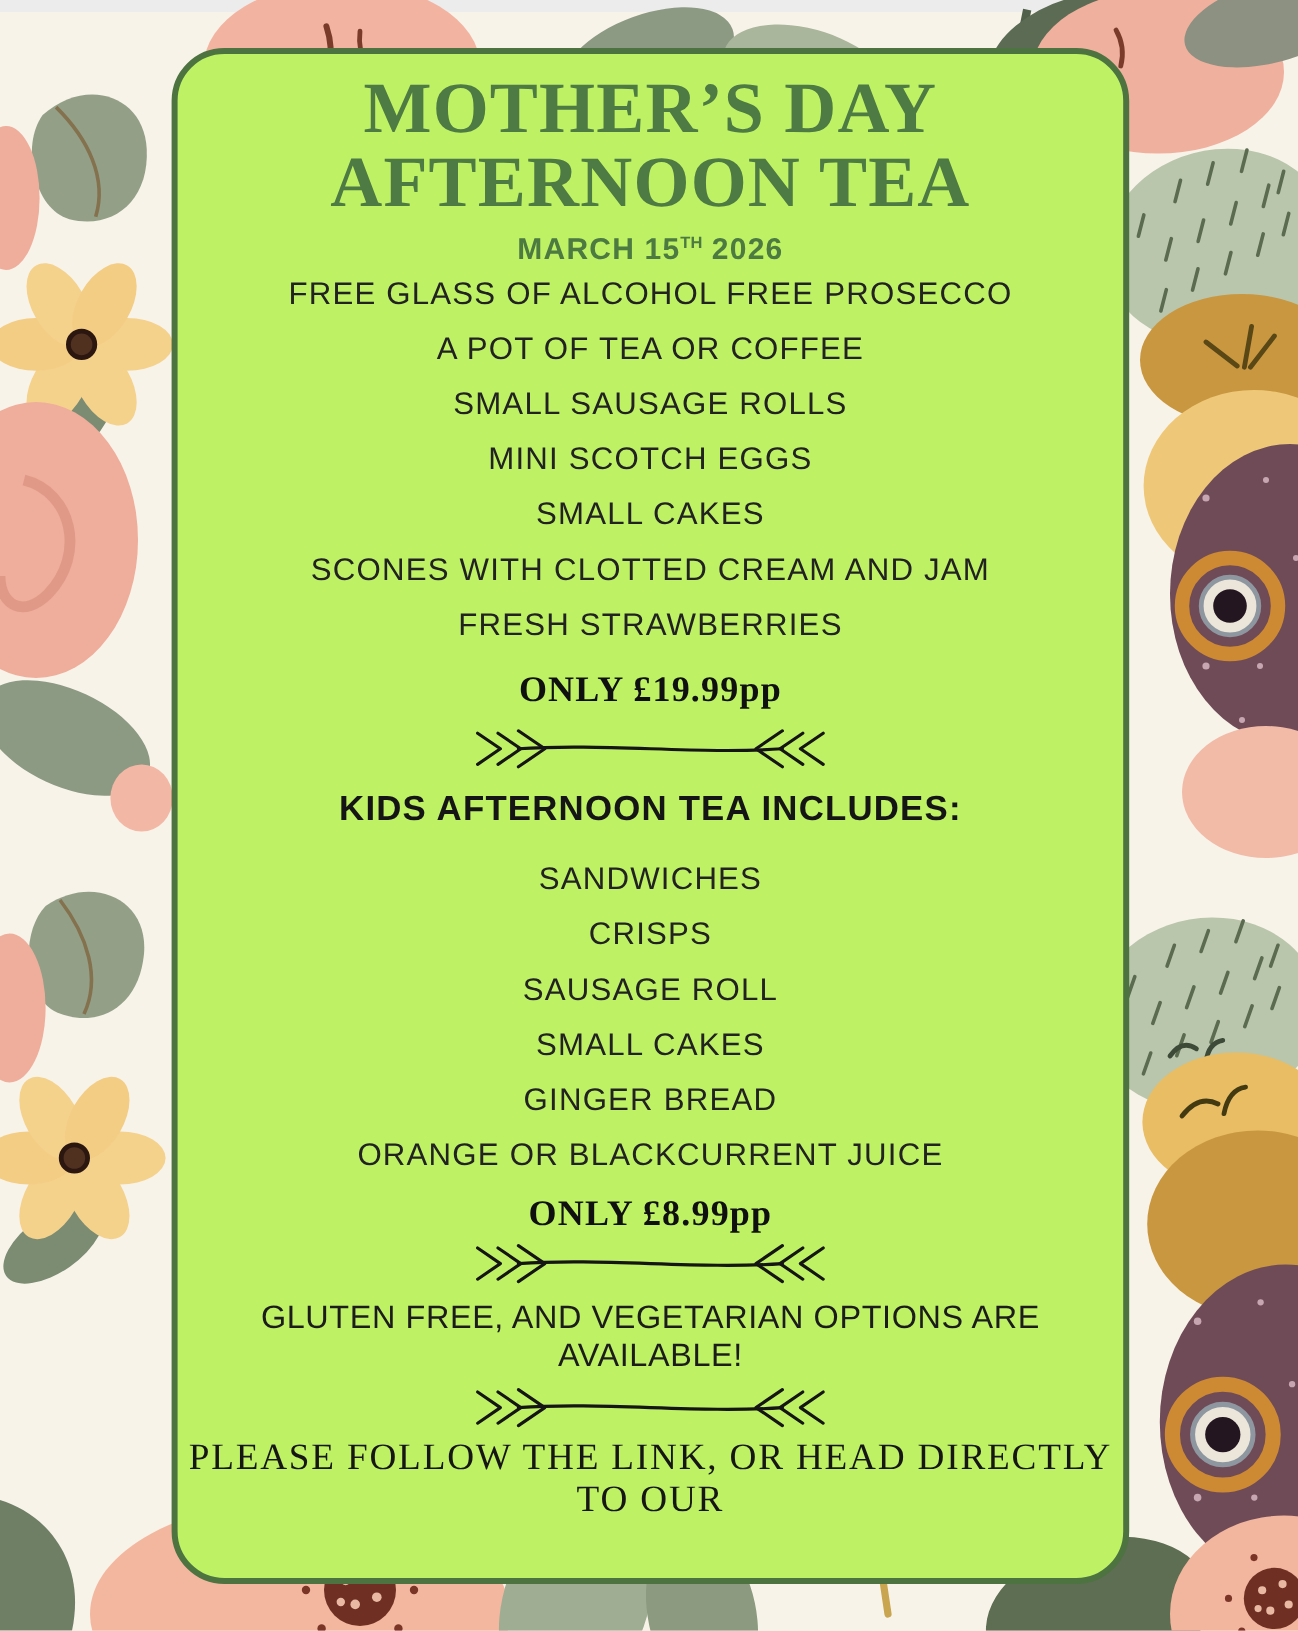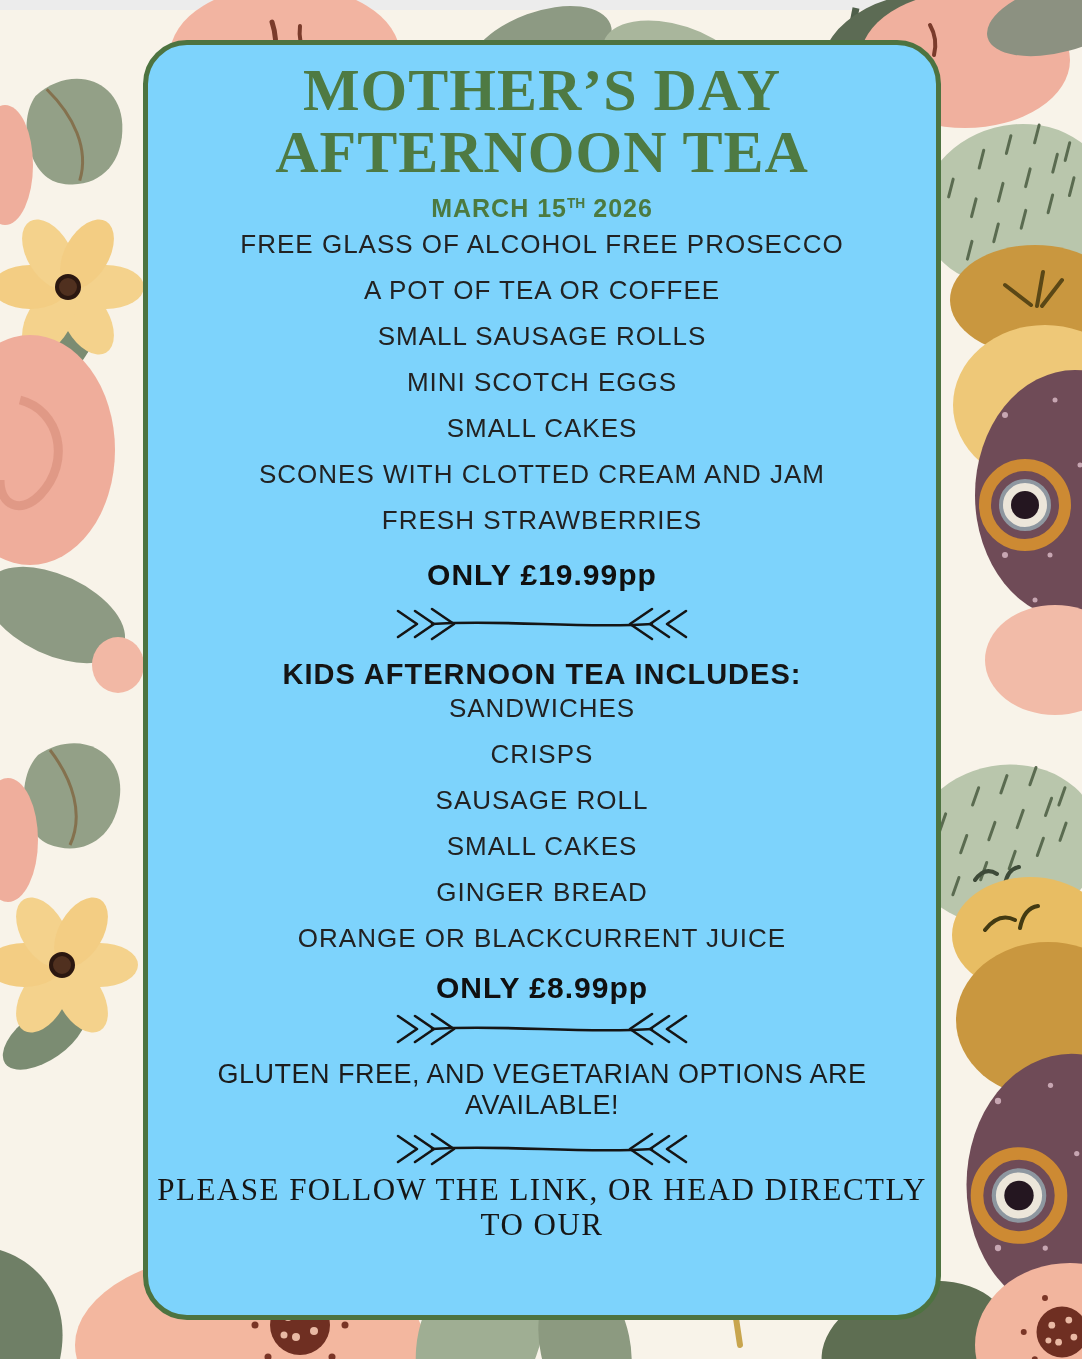--- a/index.html
+++ b/index.html
@@ -1,43 +1,43 @@
 <!DOCTYPE html>
 <html><head>
 <meta charset="utf-8">
 <style>
   html,body{margin:0;padding:0;}
   body{background:#e9e9e9;font-family:"Liberation Sans",sans-serif;}
   #stage{position:relative;width:1082px;height:1359px;overflow:hidden;background:#f8f3e9;}
   #bg-svg{position:absolute;inset:0;z-index:0;display:block;}
   #menu-card{
     position:absolute;left:143px;top:40px;width:798px;height:1280px;
-    box-sizing:border-box;background:#7dd3fc;border:5px solid #4d7340;
+    box-sizing:border-box;background:#bef264;border:5px solid #4d7340;
     border-radius:44px;z-index:1;text-align:center;overflow:hidden;
     padding-top:14px;
   }
   .title{
     font-family:"Liberation Serif",serif;font-weight:600;
     font-size:60px;line-height:1.04;letter-spacing:1px;color:#4e7a43;margin:0;
   }
   .event-date{
     margin-top:10px;font-size:25px;font-weight:bold;color:#4c7a40;letter-spacing:1px;
   }
   .event-date sup{font-size:0.55em;vertical-align:super;letter-spacing:0;}
   .section-heading{
     margin-top:26px;font-size:29px;font-weight:bold;color:#151515;letter-spacing:1px;
   }
   .section-heading.kids{margin-top:16px;}
   ul.menu-list{list-style:none;margin:8px 0 0 0;padding:0;}
-  ul.menu-list.kids{margin-top:4px;}
+  ul.menu-list.kids{margin-top:28px;}
   .menu-item{
     font-size:26px;color:#222222;letter-spacing:1px;margin-bottom:19px;line-height:27px;
   }
   .price{
-    font-size:30px;font-weight:bold;color:#101010;letter-spacing:1px;margin-top:24px;
+    font-size:30px;font-weight:bold;color:#101010;letter-spacing:1px;margin-top:24px;font-family:Liberation Serif, serif;
   }
   .price.kids{margin-top:18px;}
   .divider{margin:14px auto 0 auto;width:312px;height:36px;display:block;}
   .divider.tight{margin-top:6px;}
   .divider.mid{margin-top:10px;}
   .note-dietary{
     margin-top:12px;font-size:27px;color:#1c1c1c;letter-spacing:0.5px;
   }
   .note-booking{
     margin-top:6px;font-family:"Liberation Serif",serif;font-size:31px;

